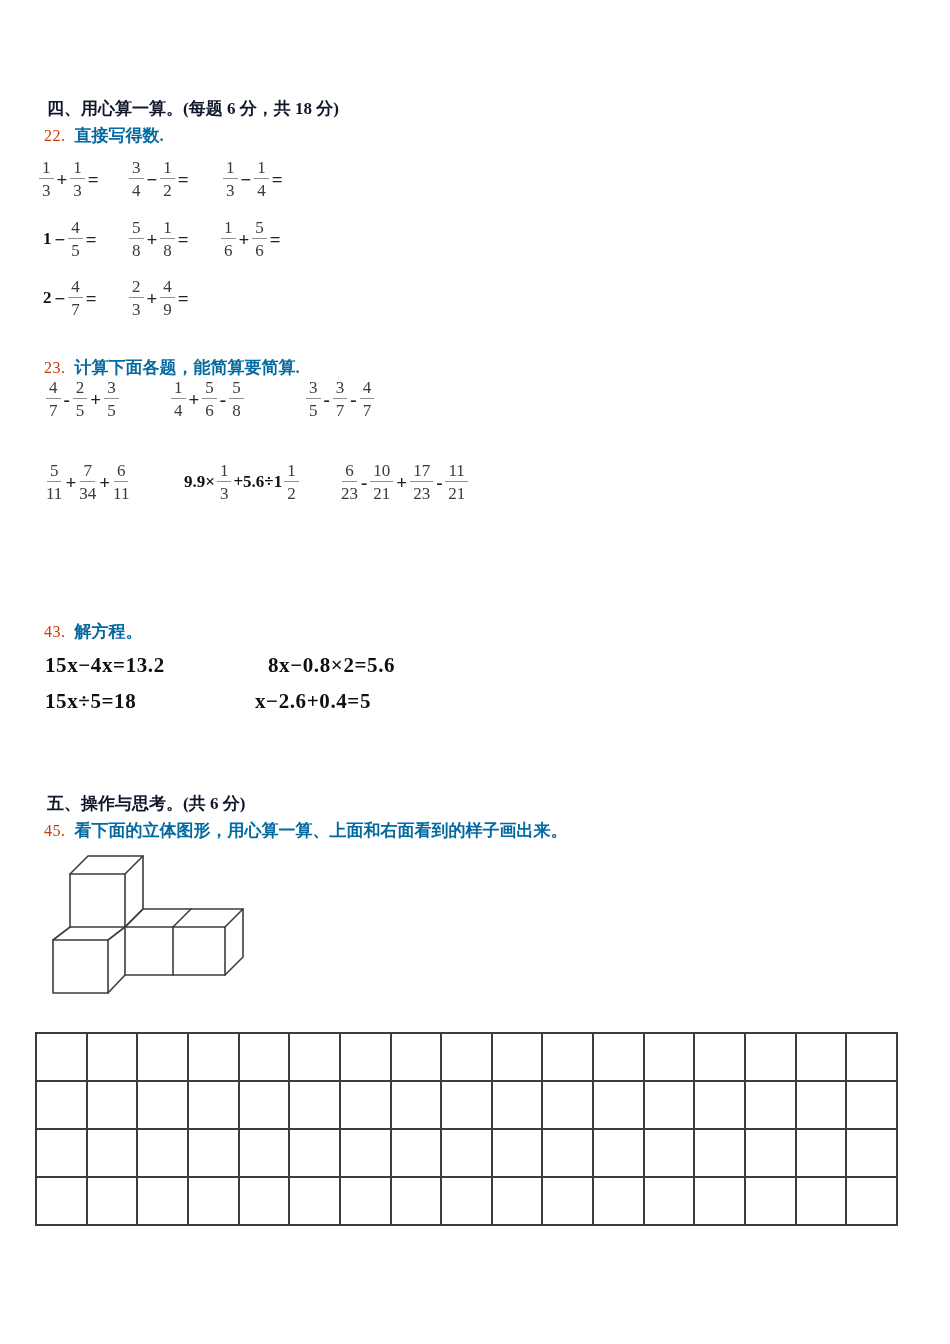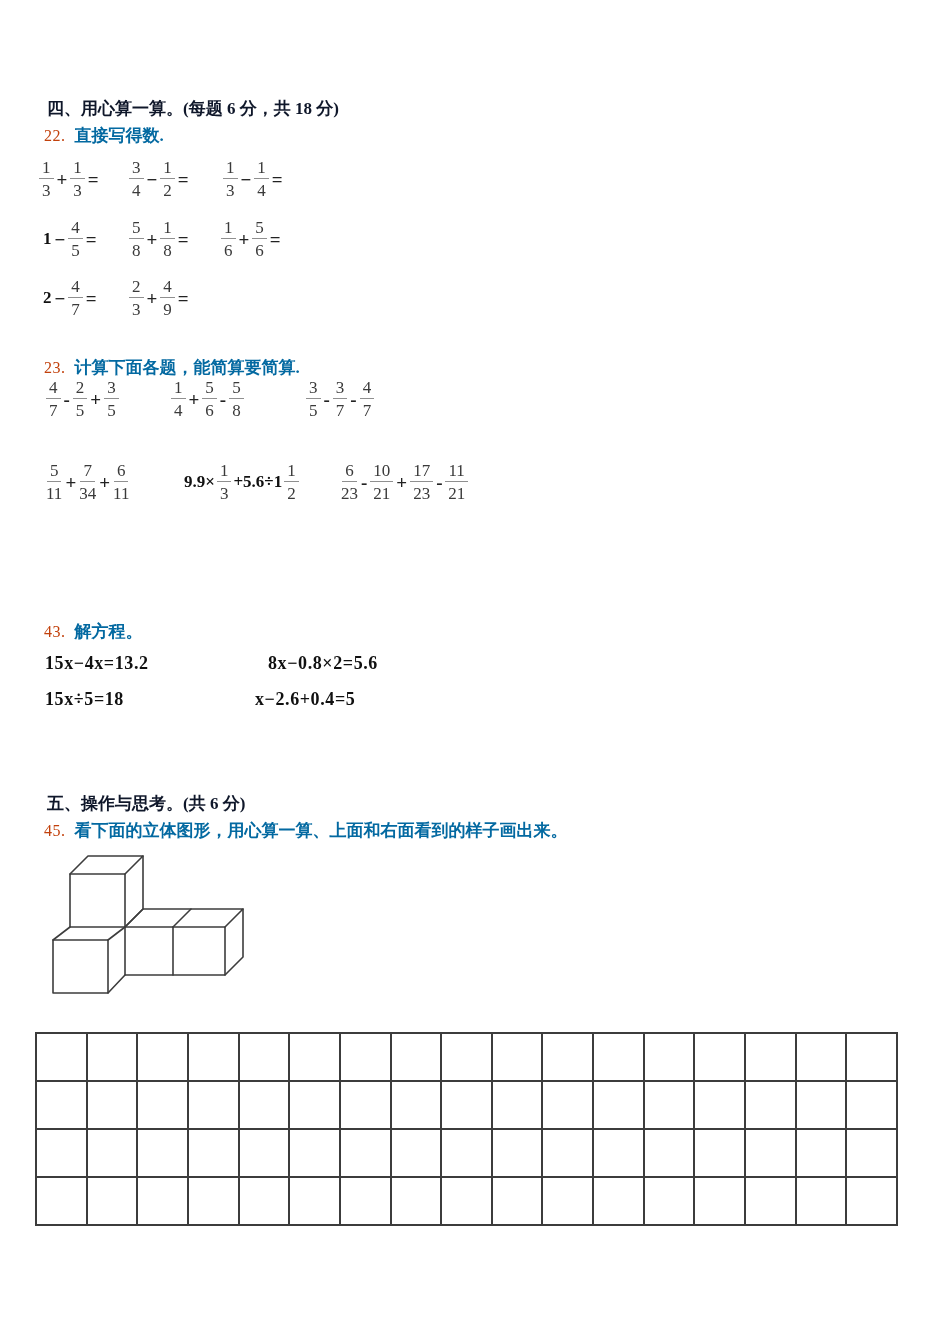--- a/index.html
+++ b/index.html
@@ -12,21 +12,21 @@
   .q-line{font-size:17px;}
   .q-label{font-weight:normal;color:#c2410c;font-size:16px;margin-right:9px;letter-spacing:.5px;}
   .q-title{font-weight:bold;color:#0369a1;}
   
   .expr{position:absolute;display:flex;align-items:center;font-size:17px;color:#3a3a3a;}
   .frac{display:inline-flex;flex-direction:column;align-items:center;margin:0 1px;}
   .fnum{display:block;padding:0 3px 1px 3px;border-bottom:1.5px solid #8f8f8f;line-height:19px;text-align:center;}
   .fden{display:block;padding-top:2px;line-height:19px;text-align:center;}
   .mop{margin:0 2px;font-weight:600;color:#222;font-size:19px;line-height:19px;}
   .bnum{font-weight:bold;color:#111;font-size:17px;margin:0 1px;}
-  .equation{position:absolute;font-weight:bold;font-size:18px;color:#101010;letter-spacing:.6px;white-space:nowrap;}
+  .equation{position:absolute;font-weight:bold;font-size:21px;color:#101010;letter-spacing:.6px;white-space:nowrap;}
   
   #cube-figure{position:absolute;left:45px;top:850px;width:210px;height:150px;}
   #cube-figure svg{display:block;}
   
   #answer-grid{
     position:absolute;left:35px;top:1032px;width:861px;height:192px;
     display:grid;grid-auto-rows:1fr;border:1px solid #3c3c3c;
   }
   .gcell{border:1px solid #3c3c3c;background:#fff;}
 </style>

